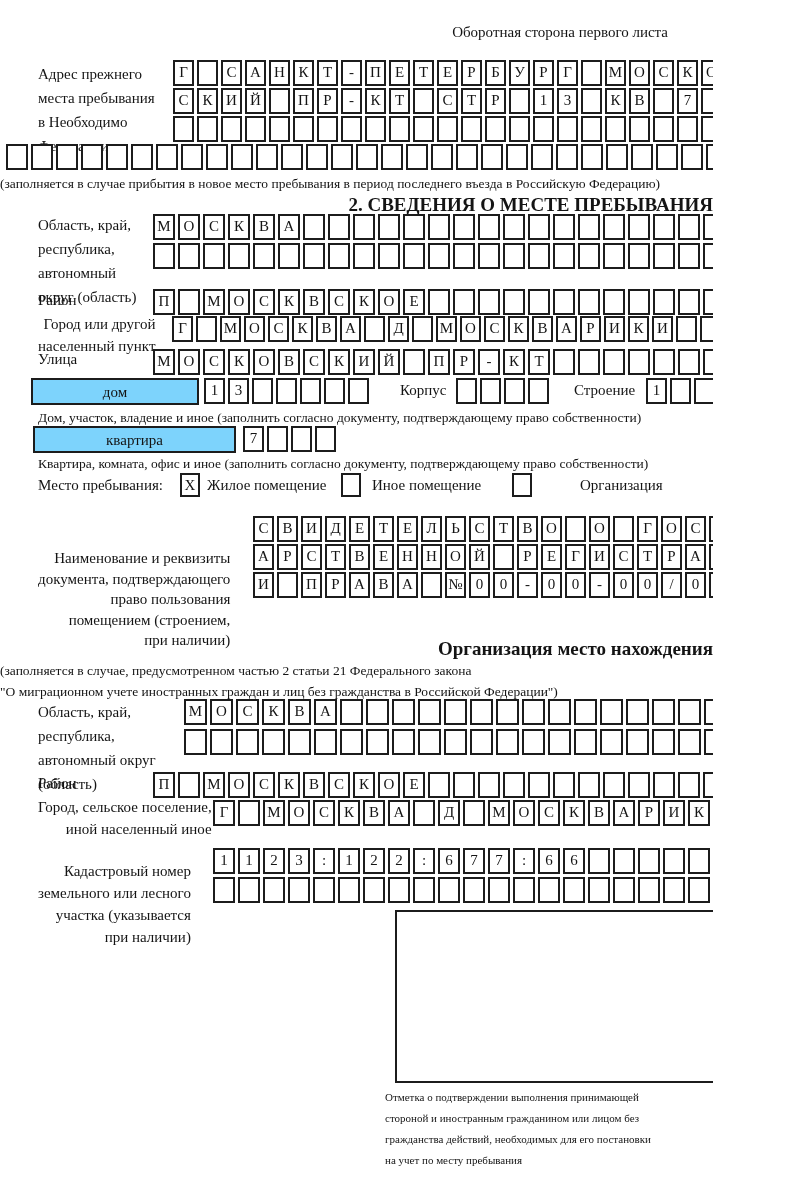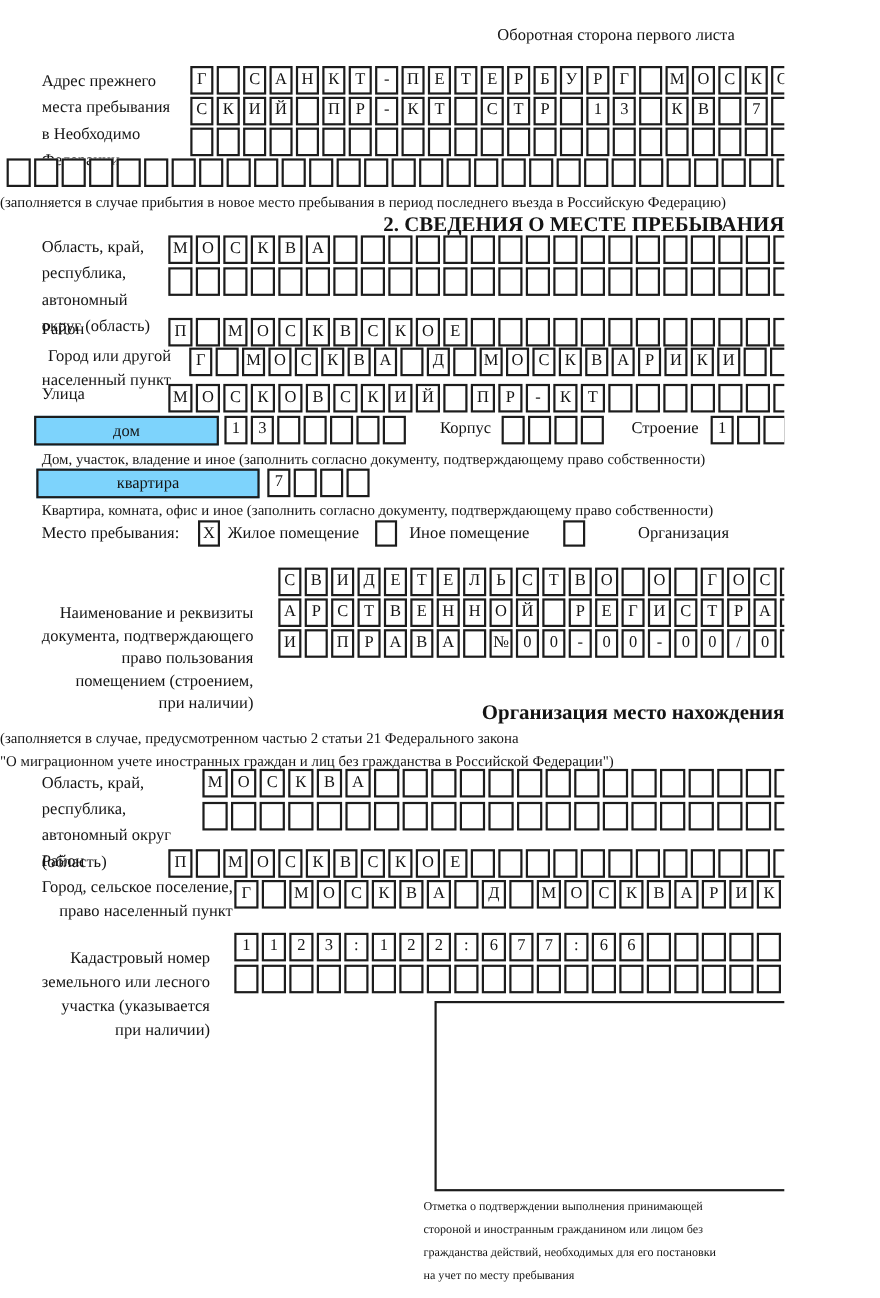--- a/index.html
+++ b/index.html
@@ -108,21 +108,21 @@
     <div>(область)</div>
   </div>
   <div class="row w23" style="left:184px;top:699px;"><span class="cell">М</span><span class="cell">О</span><span class="cell">С</span><span class="cell">К</span><span class="cell">В</span><span class="cell">А</span><span class="cell"></span><span class="cell"></span><span class="cell"></span><span class="cell"></span><span class="cell"></span><span class="cell"></span><span class="cell"></span><span class="cell"></span><span class="cell"></span><span class="cell"></span><span class="cell"></span><span class="cell"></span><span class="cell"></span><span class="cell"></span><span class="cell"></span><span class="cell"></span></div>
   <div class="row w23" style="left:184px;top:729px;"><span class="cell"></span><span class="cell"></span><span class="cell"></span><span class="cell"></span><span class="cell"></span><span class="cell"></span><span class="cell"></span><span class="cell"></span><span class="cell"></span><span class="cell"></span><span class="cell"></span><span class="cell"></span><span class="cell"></span><span class="cell"></span><span class="cell"></span><span class="cell"></span><span class="cell"></span><span class="cell"></span><span class="cell"></span><span class="cell"></span><span class="cell"></span><span class="cell"></span></div>
 
   <div class="label" style="left:38px;top:771px;">Район</div>
   <div class="row w22" style="left:153px;top:772px;"><span class="cell">П</span><span class="cell"></span><span class="cell">М</span><span class="cell">О</span><span class="cell">С</span><span class="cell">К</span><span class="cell">В</span><span class="cell">С</span><span class="cell">К</span><span class="cell">О</span><span class="cell">Е</span><span class="cell"></span><span class="cell"></span><span class="cell"></span><span class="cell"></span><span class="cell"></span><span class="cell"></span><span class="cell"></span><span class="cell"></span><span class="cell"></span><span class="cell"></span><span class="cell"></span><span class="cell"></span><span class="cell"></span></div>
 
   <div class="label tight" style="left:38px;top:796px;">
     <div>Город, сельское поселение,</div>
-    <div>право населенный пункт</div>
+    <div>иной населенный иное</div>
   </div>
   <div class="row w22" style="left:213px;top:800px;"><span class="cell">Г</span><span class="cell"></span><span class="cell">М</span><span class="cell">О</span><span class="cell">С</span><span class="cell">К</span><span class="cell">В</span><span class="cell">А</span><span class="cell"></span><span class="cell">Д</span><span class="cell"></span><span class="cell">М</span><span class="cell">О</span><span class="cell">С</span><span class="cell">К</span><span class="cell">В</span><span class="cell">А</span><span class="cell">Р</span><span class="cell">И</span><span class="cell">К</span><span class="cell">И</span><span class="cell"></span></div>
 
   <div class="label tight" style="left:38px;top:840px;margin-top:20px;">
     <div>Кадастровый номер</div>
     <div>земельного или лесного</div>
     <div>участка (указывается</div>
     <div>при наличии)</div>
   </div>
   <div class="row w22" style="left:213px;top:848px;"><span class="cell">1</span><span class="cell">1</span><span class="cell">2</span><span class="cell">3</span><span class="cell">:</span><span class="cell">1</span><span class="cell">2</span><span class="cell">2</span><span class="cell">:</span><span class="cell">6</span><span class="cell">7</span><span class="cell">7</span><span class="cell">:</span><span class="cell">6</span><span class="cell">6</span><span class="cell"></span><span class="cell"></span><span class="cell"></span><span class="cell"></span><span class="cell"></span><span class="cell"></span><span class="cell"></span></div>

